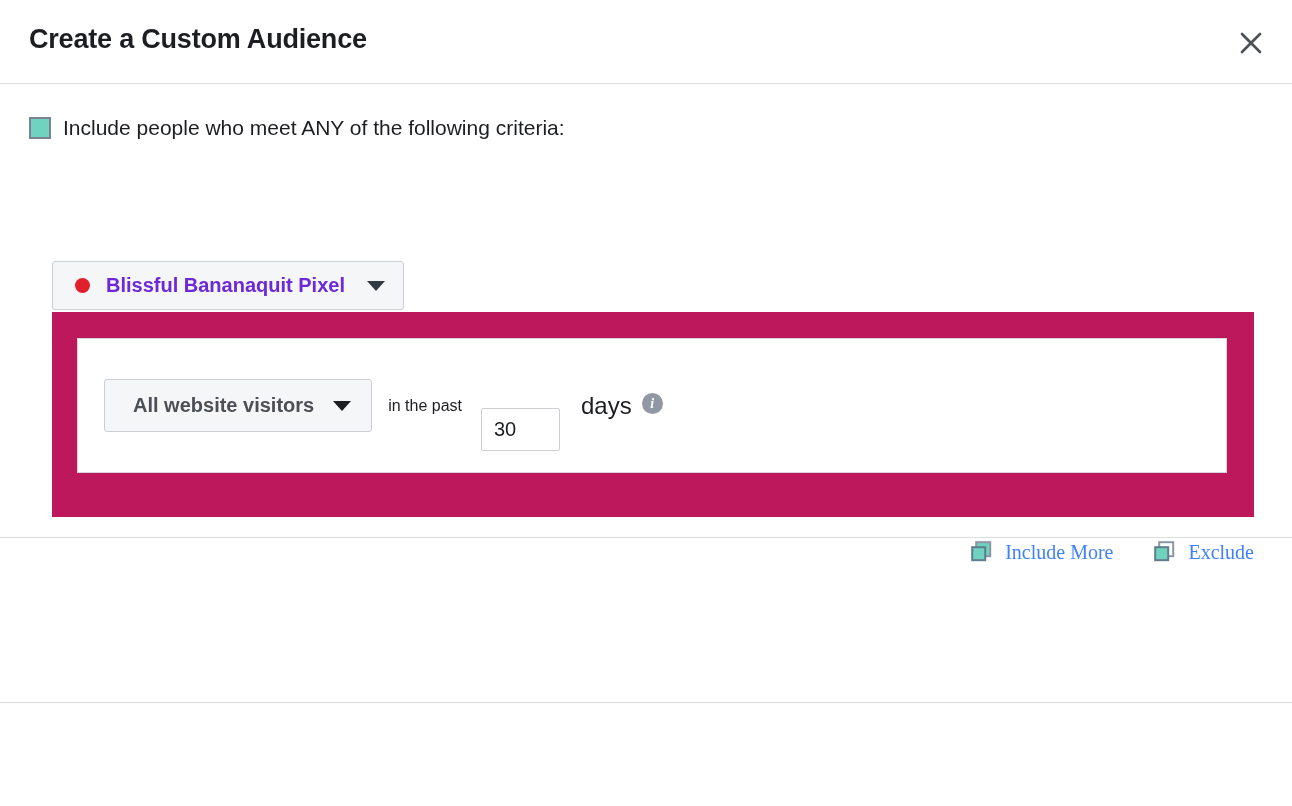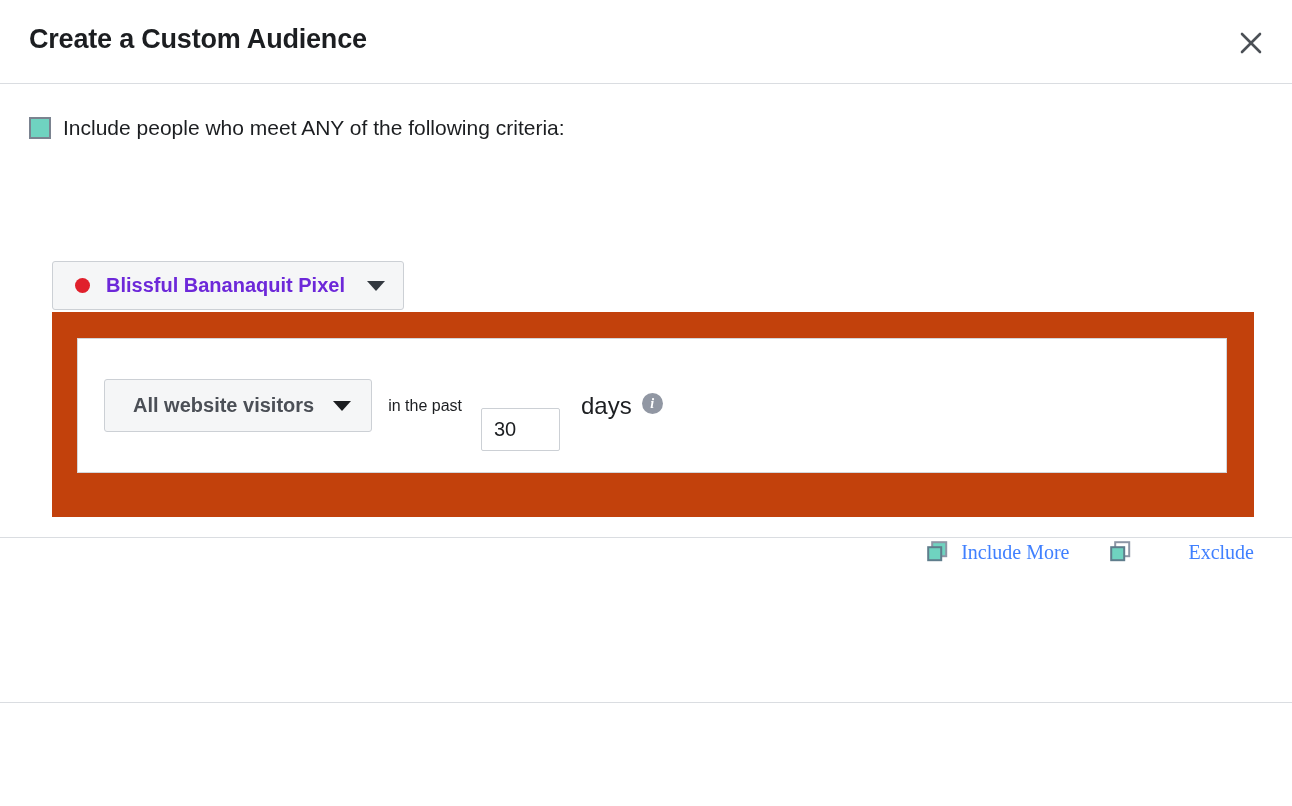--- a/index.html
+++ b/index.html
@@ -122,21 +122,21 @@
     flex: none;
   }
 
   
   .rule-panel {
     position: absolute;
     left: 52px;
     top: 228px;
     width: 1202px;
     height: 205px;
-    background: #c2410c;
+    background: #be185d;
     box-sizing: border-box;
   }
   .rule-box {
     position: absolute;
     left: 25px;
     top: 26px;
     width: 1150px;
     height: 135px;
     background: #ffffff;
     border: 1px solid #d3d6db;
@@ -224,21 +224,21 @@
     display: flex;
     align-items: center;
     font-family: Liberation Serif, serif;
   }
   .action-link {
     display: flex;
     align-items: center;
     cursor: pointer;
     text-decoration: none;
   }
-  .action-link + .action-link { margin-left: 40px; gap: 44px; }
+  .action-link + .action-link { margin-left: 40px; }
   .action-text {
     margin-left: 11px;
     font-size: 20px;
     color: #4080ff;
     white-space: nowrap;
   }
   .stack-icon { flex: none; display: block; }
 
   
   .name-row {

